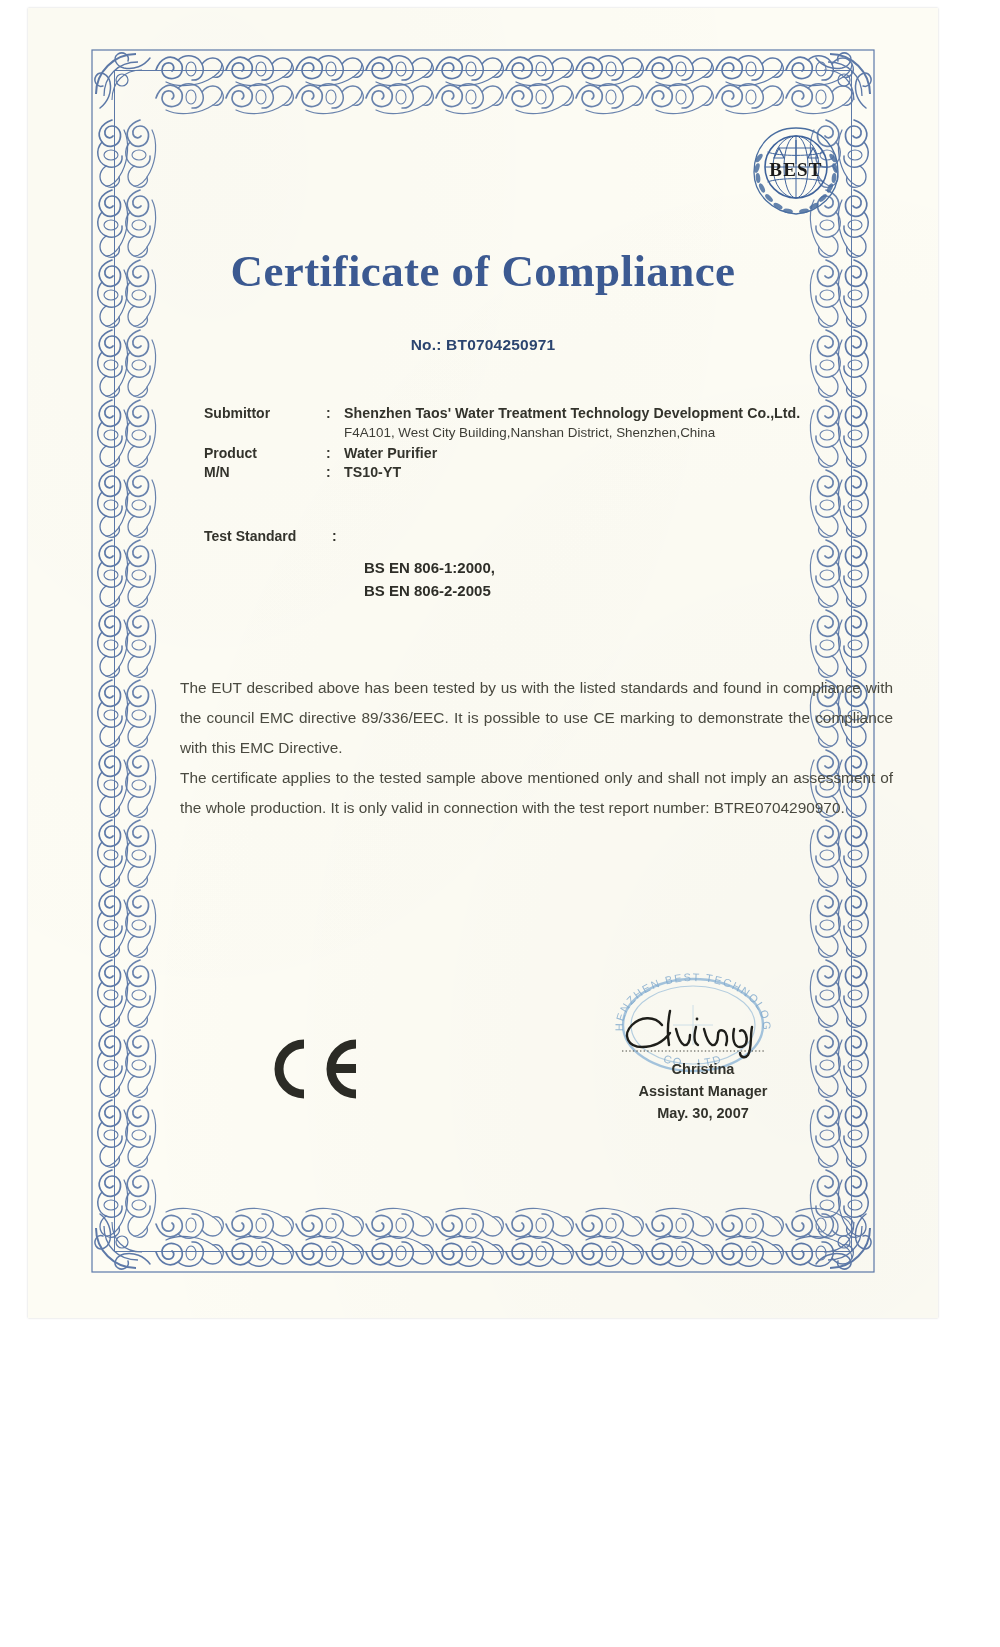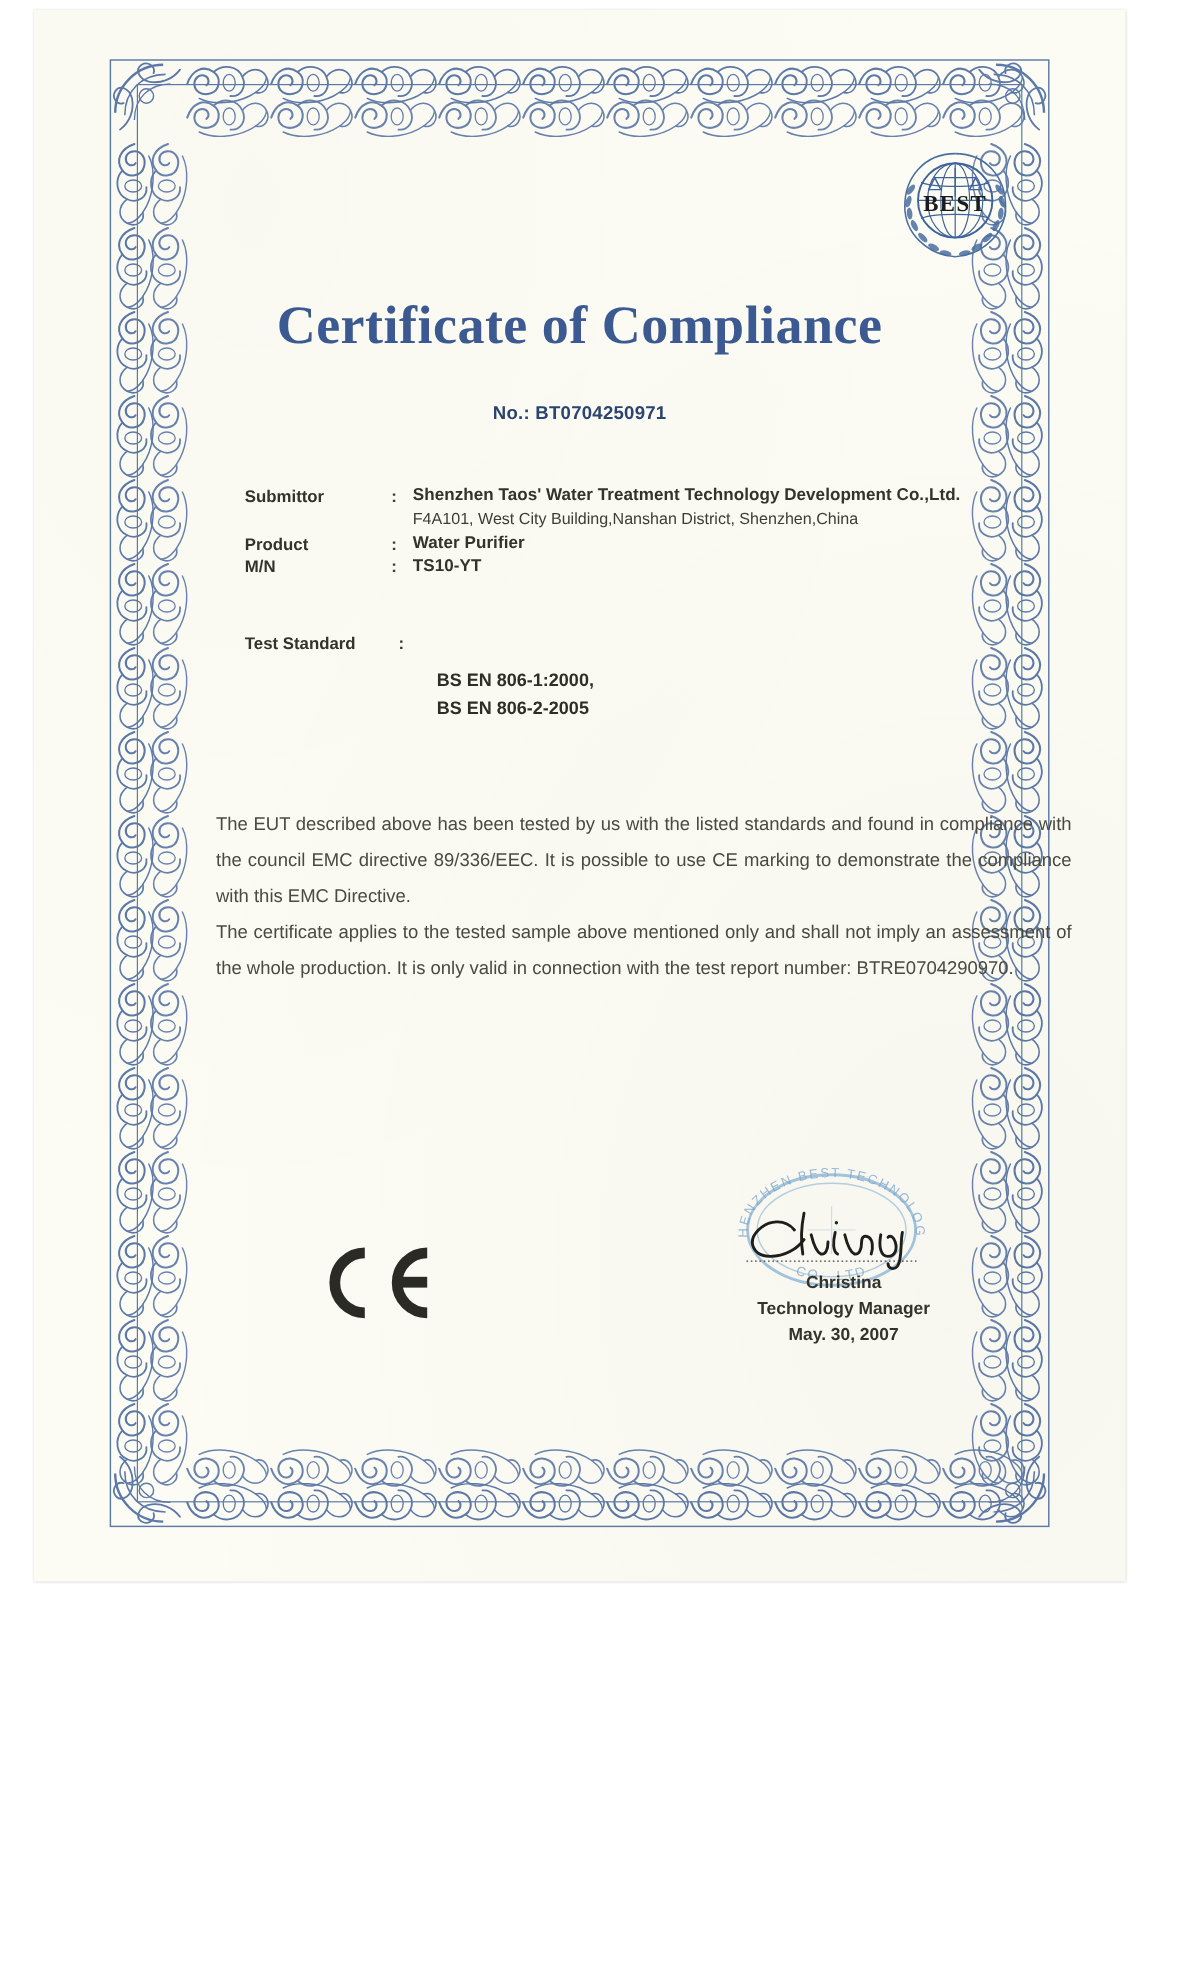--- a/index.html
+++ b/index.html
@@ -486,17 +486,17 @@
         <path d="M90,26 C92,34 94,40 98,42 C102,43 104,38 104,32 C104,28 106,26 110,28 C113,30 114,36 112,42"></path>
         <path d="M120,26 C118,36 120,44 126,44 C132,44 134,38 132,32 C131,28 128,26 126,28"></path>
         <path d="M138,24 C136,34 138,46 134,52 C131,56 126,54 126,50"></path>
       </g>
       <path d="M8,48 L150,48" stroke="#2a2a24" stroke-width="1" stroke-dasharray="1.4 2.2" opacity="0.85"></path>
     </svg>
   </div>
 
   <div class="sig-block">
     <div class="sig-line">Christina</div>
-    <div class="sig-line">Technology Manager</div>
+    <div class="sig-line">Assistant Manager</div>
     <div class="sig-line">May. 30, 2007</div>
   </div>
 
 </div>
 
 </body></html>

